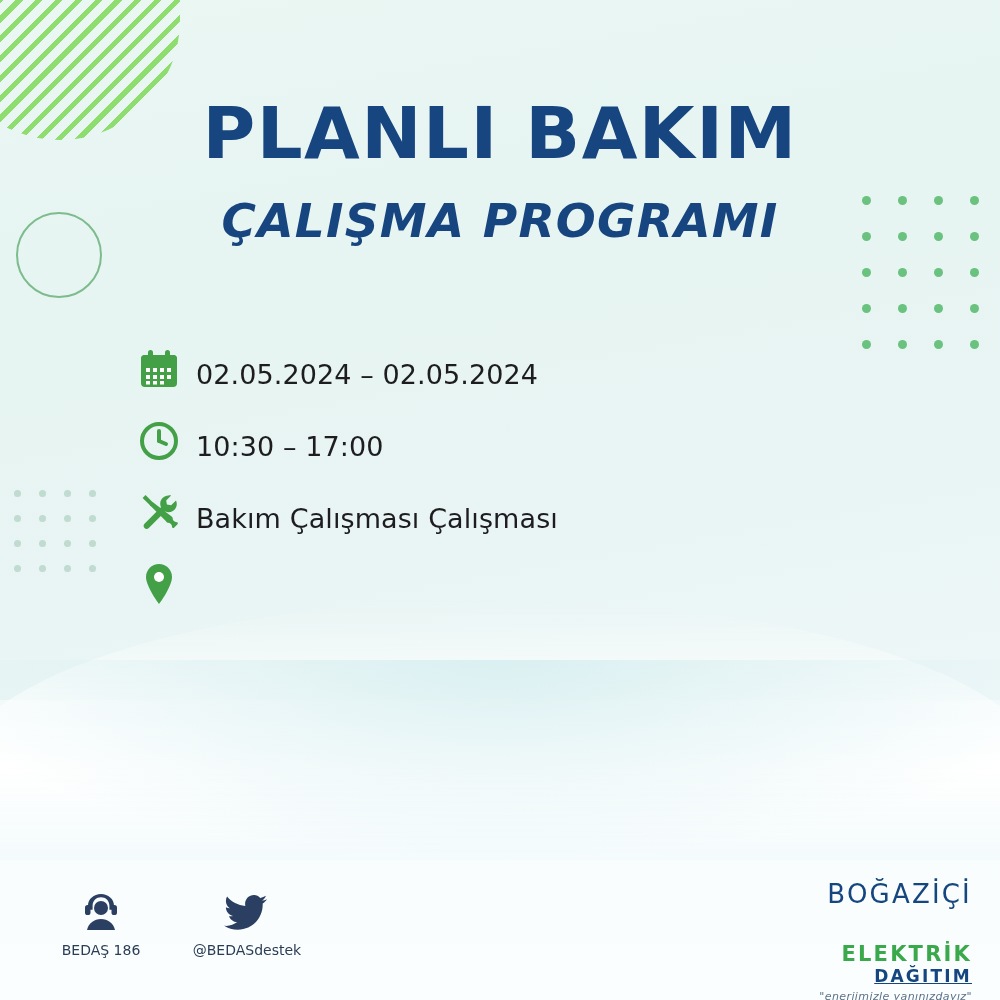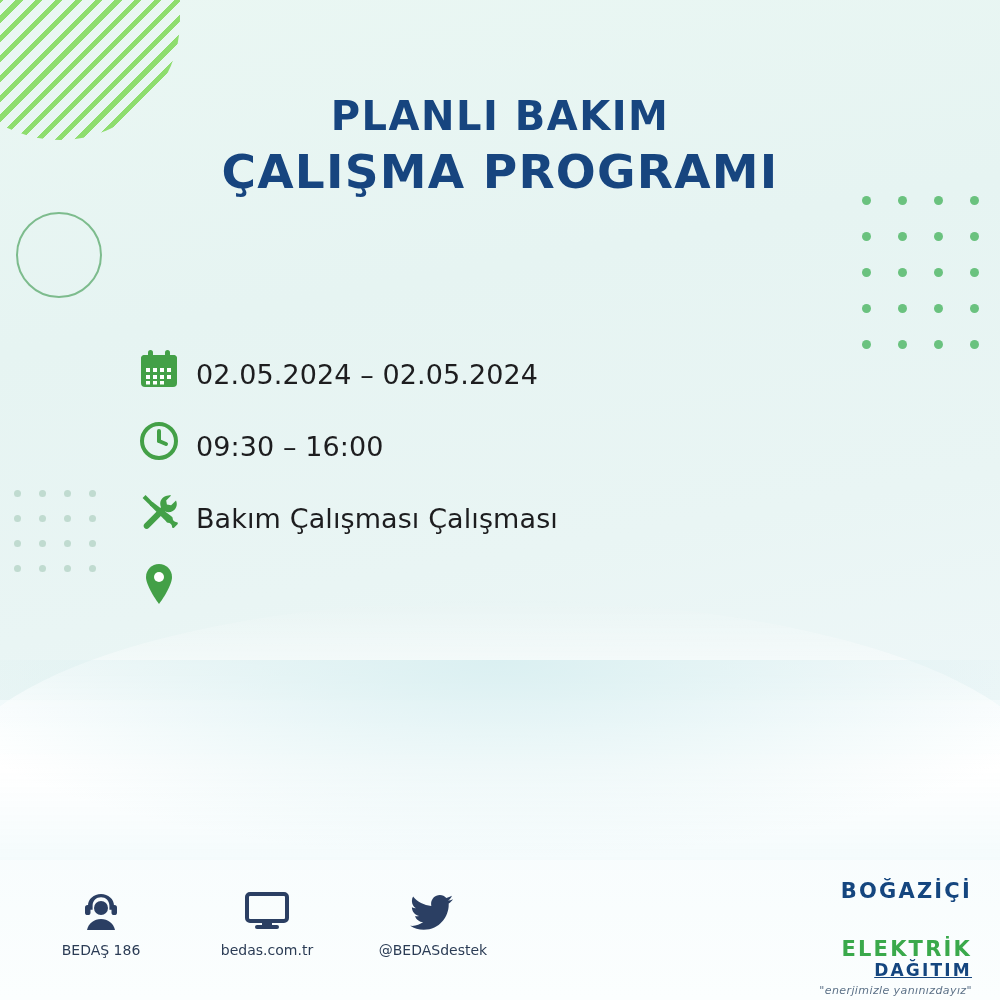--- a/index.html
+++ b/index.html
@@ -116,35 +116,36 @@
 
   
   .title-block {
     position: absolute;
     left: 0;
     top: 96px;
     width: 1000px;
     text-align: center;
   }
   .title-main {
-    font-size: 40px;
+    font-size: 72px;
     font-weight: bold;
     letter-spacing: 1.5px;
     color: #17457f;
     line-height: 1.04;
     font-family: "DejaVu Sans", sans-serif;
   }
   .title-sub {
     font-size: 47px;
     font-weight: bold;
     letter-spacing: 1.2px;
     color: #17457f;
     line-height: 1.2;
-    margin-top: 6px;
-    font-family: "DejaVu Sans", sans-serif;
+    margin-top: 22px;
+    font-family: "DejaVu Sans", sans-serif;
+    font-style: italic;
   }
 
   
   .info-list {
     position: absolute;
     left: 138px;
     top: 318px;
     width: 800px;
   }
   .info-row {
@@ -172,21 +173,21 @@
     left: 0;
     top: 880px;
     width: 1000px;
     height: 120px;
   }
   .contacts {
     position: absolute;
     left: 46px;
     top: 8px;
     display: flex;
-    gap: 56px;
+    gap: 36px;
     align-items: flex-end;
   }
   .contact {
     width: 110px;
     text-align: center;
   }
   .contact .glyph {
     height: 46px;
     display: flex;
     align-items: flex-end;
@@ -200,22 +201,22 @@
   }
 
   .brand {
     position: absolute;
     right: 28px;
     top: 0px;
     text-align: right;
     line-height: 1.12;
   }
   .brand .l1 {
-    font-size: 21px;
-    font-weight: bold;
+    font-size: 26px;
+    font-weight: normal;
     letter-spacing: 2.2px;
     color: #15467f;
     font-family: "DejaVu Sans", sans-serif;
   }
   .brand .l2 {
     font-size: 21px;
     font-weight: bold;
     letter-spacing: 2.2px;
     color: #3aa94b;
     font-family: "DejaVu Sans", sans-serif;
@@ -328,21 +329,21 @@
     </div>
 
     <div class="info-row">
       <div class="info-icon">
         <svg width="42" height="42" viewBox="0 0 42 42" aria-hidden="true">
           <circle cx="21" cy="21" r="17" fill="none" stroke="#43a047" stroke-width="4"></circle>
           <line x1="21" y1="21" x2="21" y2="11" stroke="#43a047" stroke-width="4" stroke-linecap="round"></line>
           <line x1="21" y1="21" x2="28" y2="24" stroke="#43a047" stroke-width="4" stroke-linecap="round"></line>
         </svg>
       </div>
-      <div class="info-text">09:30 – 16:00</div>
+      <div class="info-text">10:30 – 17:00</div>
     </div>
 
     <div class="info-row">
       <div class="info-icon">
         <svg width="44" height="44" viewBox="0 0 44 44" aria-hidden="true">
           <g fill="#43a047">
             <path d="M30.5 5.5c-4.6 0-8.3 3.7-8.3 8.3 0 1.2 0.3 2.4 0.8 3.4L6.5 33.7c-1.2 1.2-1.2 3.1 0 4.3 1.2 1.2 3.1 1.2 4.3 0L27.3 21.6c1 0.5 2.1 0.7 3.2 0.7 4.6 0 8.3-3.7 8.3-8.3 0-1.3-0.3-2.5-0.8-3.6l-4.9 4.9-4.2-0.7-0.7-4.2 4.9-4.9c-1-0.4-1.8-0.5-2.6 0z"></path>
             <path d="M9 5.5 L4.5 10 L6 17.5 L13.5 19 L18 14.5 L13 9.5 z" opacity="0"></path>
             <path d="M6.8 6.2c-1.1 1.1-1.1 2.9 0 4l18 18c1.1 1.1 2.9 1.1 4 0l2-2-20-22z" opacity="0"></path>
             <path d="M7.5 5.0 L4.6 7.9 l8.7 8.7 2.9-2.9z"></path>
@@ -374,30 +375,20 @@
             <path d="M24 6c-7.2 0-13 5.2-13 11.6v4.2h4.6v-4.2C15.6 12.6 19.4 9.3 24 9.3s8.4 3.3 8.4 8.3v4.2H37v-4.2C37 11.2 31.2 6 24 6z" fill="#2b3f63"></path>
             <circle cx="24" cy="20" r="7" fill="#2b3f63"></circle>
             <path d="M10 42c1.6-7 7.2-11 14-11s12.4 4 14 11z" fill="#2b3f63"></path>
             <rect x="8" y="17" width="5.5" height="10" rx="2.6" fill="#2b3f63"></rect>
             <rect x="34.5" y="17" width="5.5" height="10" rx="2.6" fill="#2b3f63"></rect>
           </svg>
         </div>
         <div class="label">BEDAŞ 186</div>
       </div>
 
-      <div class="contact">
-        <div class="glyph">
-          <svg width="52" height="46" viewBox="0 0 52 46" aria-hidden="true">
-            <rect x="6" y="6" width="40" height="27" rx="3" fill="none" stroke="#2b3f63" stroke-width="4"></rect>
-            <rect x="21" y="33" width="10" height="5" fill="#2b3f63"></rect>
-            <rect x="14" y="37" width="24" height="4" rx="2" fill="#2b3f63"></rect>
-          </svg>
-        </div>
-        <div class="label">bedas.com.tr</div>
-      </div>
 
       <div class="contact">
         <div class="glyph">
           <svg width="52" height="46" viewBox="0 0 52 46" aria-hidden="true">
             <path d="M46 11.2c-1.6 0.7-3.3 1.2-5 1.4 1.8-1.1 3.2-2.8 3.9-4.9-1.7 1-3.6 1.8-5.6 2.2-1.6-1.7-3.9-2.8-6.4-2.8-4.9 0-8.8 4-8.8 8.8 0 0.7 0.1 1.4 0.2 2-7.3-0.4-13.8-3.9-18.2-9.3-0.8 1.3-1.2 2.8-1.2 4.4 0 3.1 1.6 5.8 4 7.3-1.5 0-2.8-0.4-4-1.1v0.1c0 4.3 3 7.8 7.1 8.6-0.7 0.2-1.5 0.3-2.3 0.3-0.6 0-1.1-0.1-1.7-0.2 1.1 3.5 4.4 6.1 8.2 6.1-3 2.4-6.8 3.8-10.9 3.8-0.7 0-1.4 0-2.1-0.1 3.9 2.5 8.5 3.9 13.5 3.9 16.2 0 25-13.4 25-25 0-0.4 0-0.8 0-1.1 1.7-1.2 3.2-2.8 4.3-4.4z" fill="#2b3f63"></path>
           </svg>
         </div>
         <div class="label">@BEDASdestek</div>
       </div>
 

